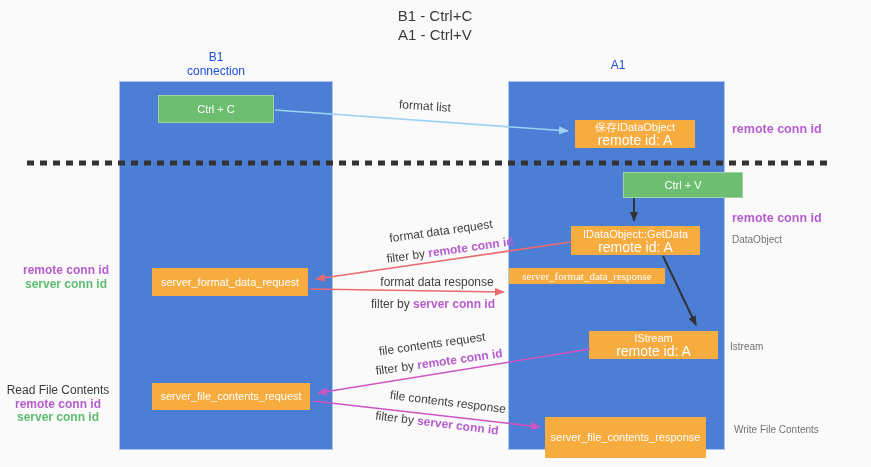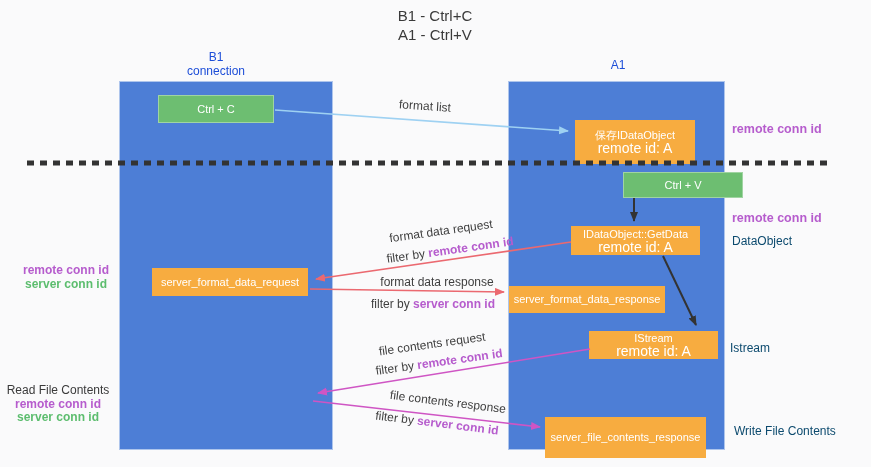--- a/index.html
+++ b/index.html
@@ -63,22 +63,22 @@
     font-size:12px;
     color:#3f3f3f;
     white-space:nowrap;
     transform-origin:center center;
     z-index:4;
   }
   .purple{color:var(--purple-text);font-weight:bold;}
   .greentx{color:var(--green-text);font-weight:bold;}
   .side-label{
     position:absolute;
-    font-size:12px;
-    color:#0c4a6e;
+    font-size:10px;
+    color:#737373;
     white-space:nowrap;
     z-index:4;
   }
   .side-label.bold-purple{color:var(--purple-text);font-weight:bold;font-size:12.5px;}
   .side-group{
     position:absolute;
     text-align:center;
     font-size:12px;
     line-height:13.5px;
     color:#3a3a3a;
@@ -104,47 +104,50 @@
     <div>A1</div>
   </div>
 
   <div class="lane" style="left:119px;top:81px;width:214px;height:369px;"></div>
   <div class="lane" style="left:508px;top:81px;width:217px;height:369px;"></div>
 
   <div class="node green" style="left:158px;top:95px;width:116px;height:28px;align-items:center;">
     <span class="single">Ctrl + C</span>
   </div>
 
-  <div class="node orange" style="left:575px;top:120px;width:120px;height:44px;">
+  <div class="node orange" style="left:575px;top:120px;width:120px;height:28px;">
     <span class="l1">保存IDataObject</span>
     <span class="l2">remote id: A</span>
   </div>
 
   <div class="node green" style="left:579px;top:172px;width:120px;height:26px;margin-left:44px;">
     <span class="single">Ctrl + V</span>
   </div>
 
   <div class="node orange" style="left:571px;top:226px;width:129px;height:29px;">
     <span class="l1">IDataObject::GetData</span>
     <span class="l2">remote id: A</span>
   </div>
 
   <div class="node orange" style="left:152px;top:268px;width:156px;height:28px;">
     <span class="single">server_format_data_request</span>
   </div>
 
-  <div class="node orange" style="left:509px;top:286px;width:156px;height:27px;">
+  <div class="node orange" style="left:509px;top:268px;width:156px;height:16px;font-family:Liberation Serif, serif;">
     <span class="single">server_format_data_response</span>
   </div>
 
   <div class="node orange" style="left:589px;top:331px;width:129px;height:28px;">
     <span class="l1">IStream</span>
     <span class="l2">remote id: A</span>
   </div>
 
+  <div class="node orange" style="left:152px;top:383px;width:158px;height:27px;">
+    <span class="single">server_file_contents_request</span>
+  </div>
 
   <div class="node orange" style="left:545px;top:417px;width:161px;height:41px;">
     <span class="single">server_file_contents_response</span>
   </div>
 
   <svg class="overlay" width="871" height="467" viewBox="0 0 871 467">
     <defs>
       <marker id="m-blue" markerUnits="userSpaceOnUse" markerWidth="12" markerHeight="10" refX="9" refY="4" orient="auto">
         <path d="M0,0 L10,4 L0,8 Z" style="fill:var(--blue-arrow)"></path>
       </marker>

